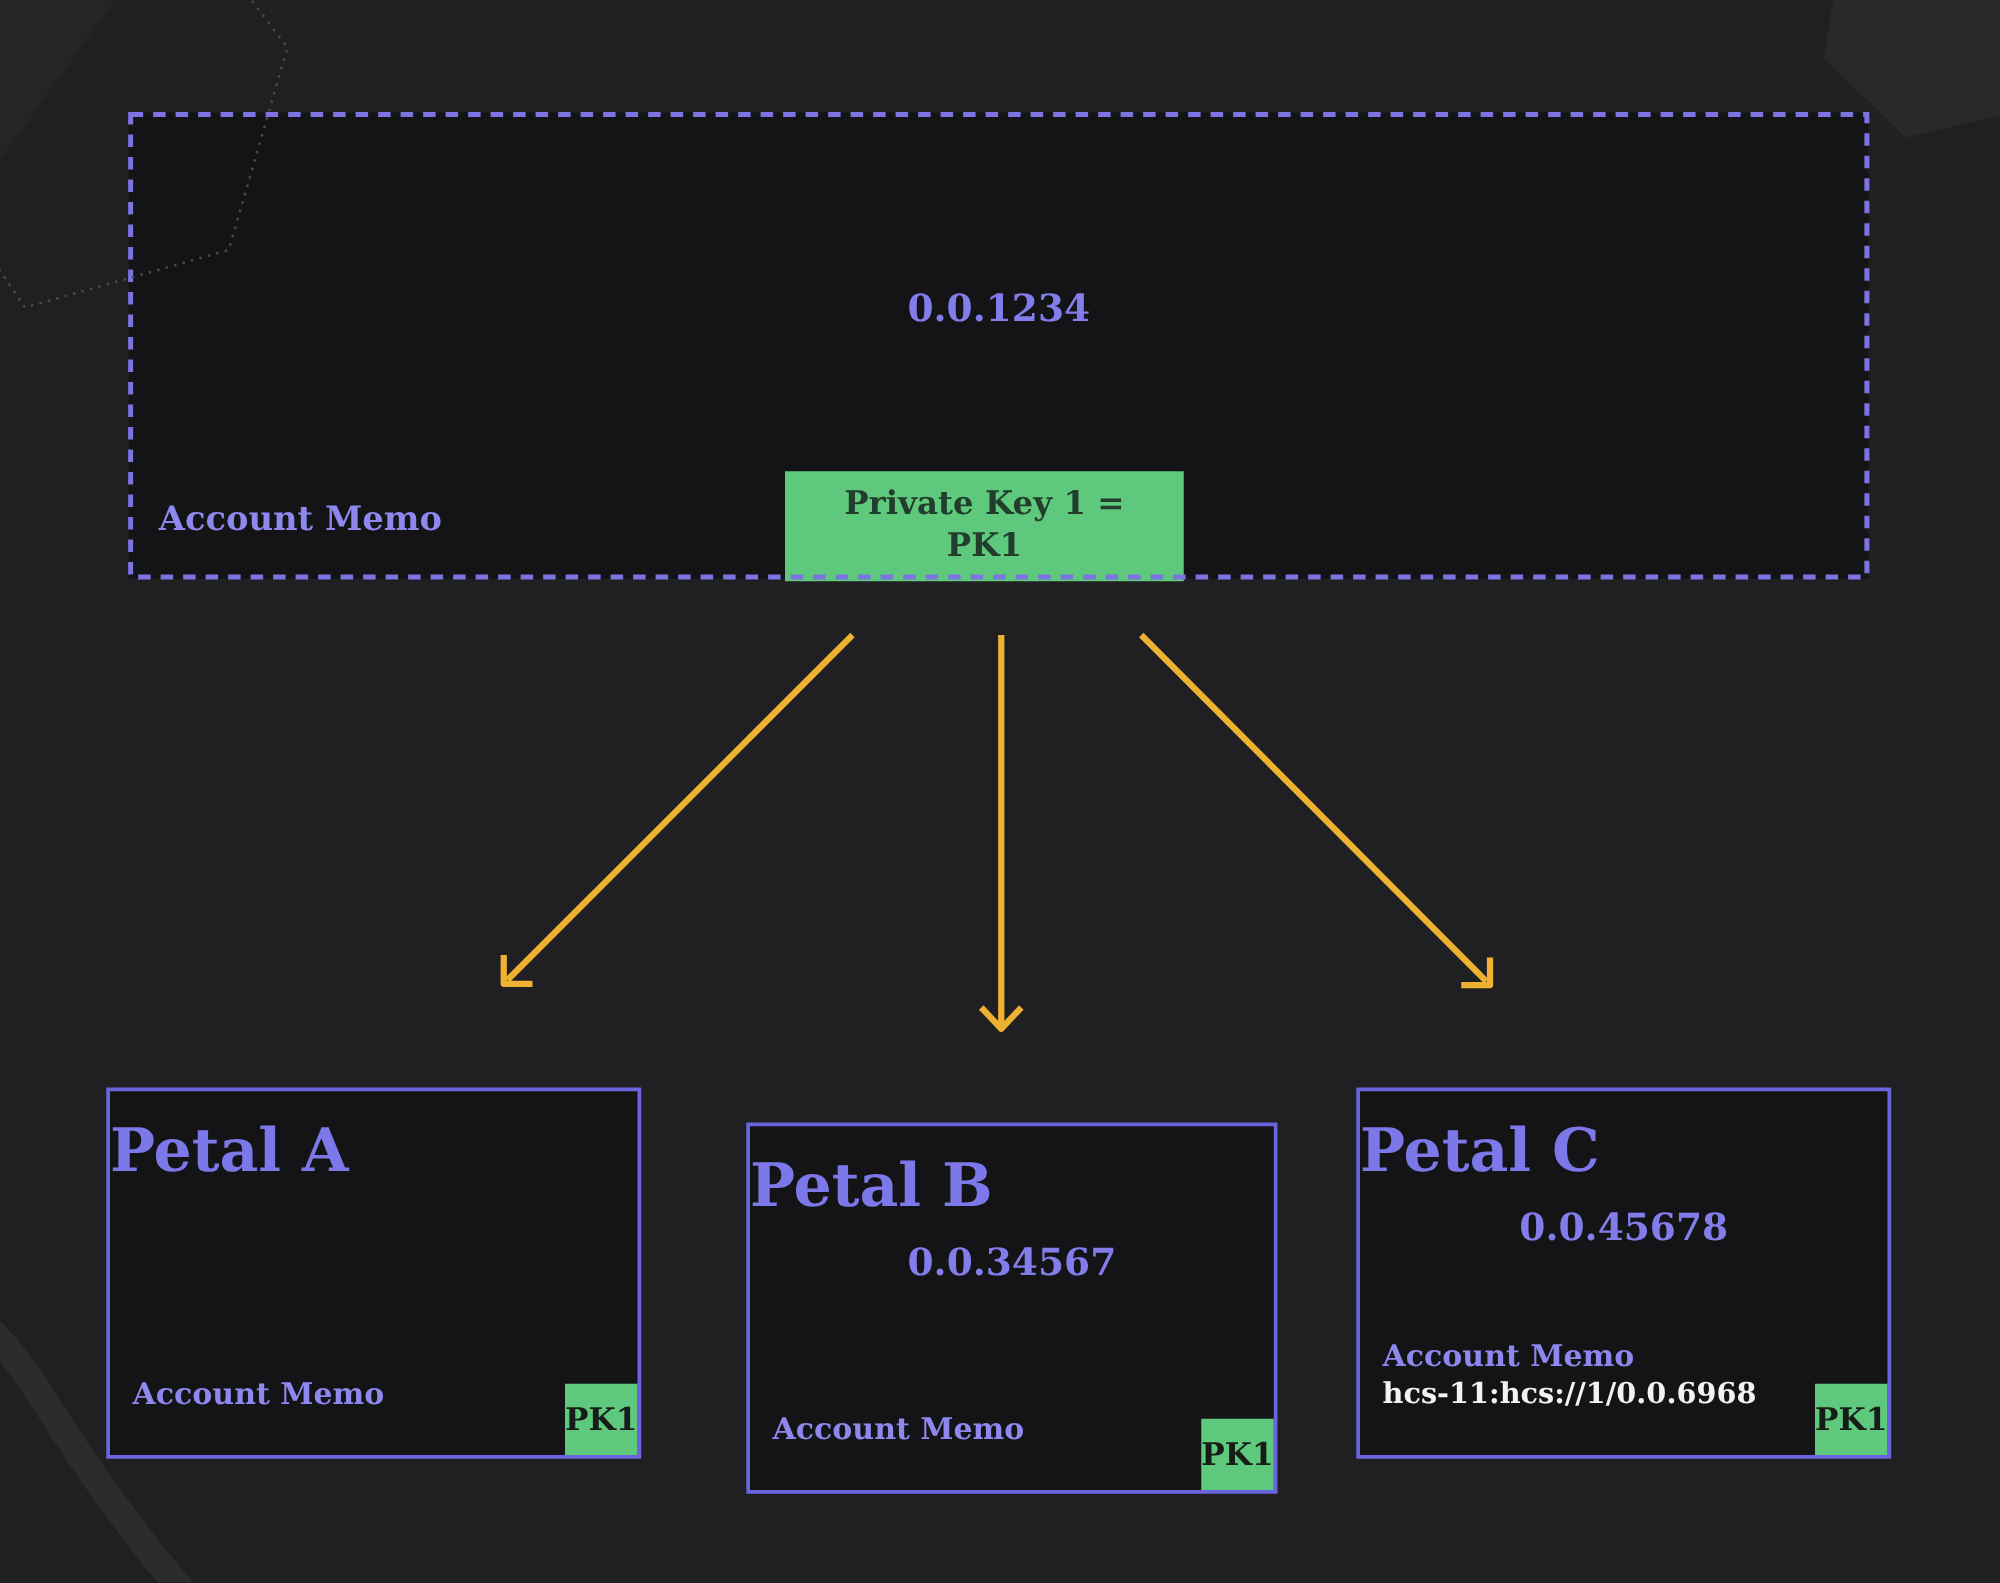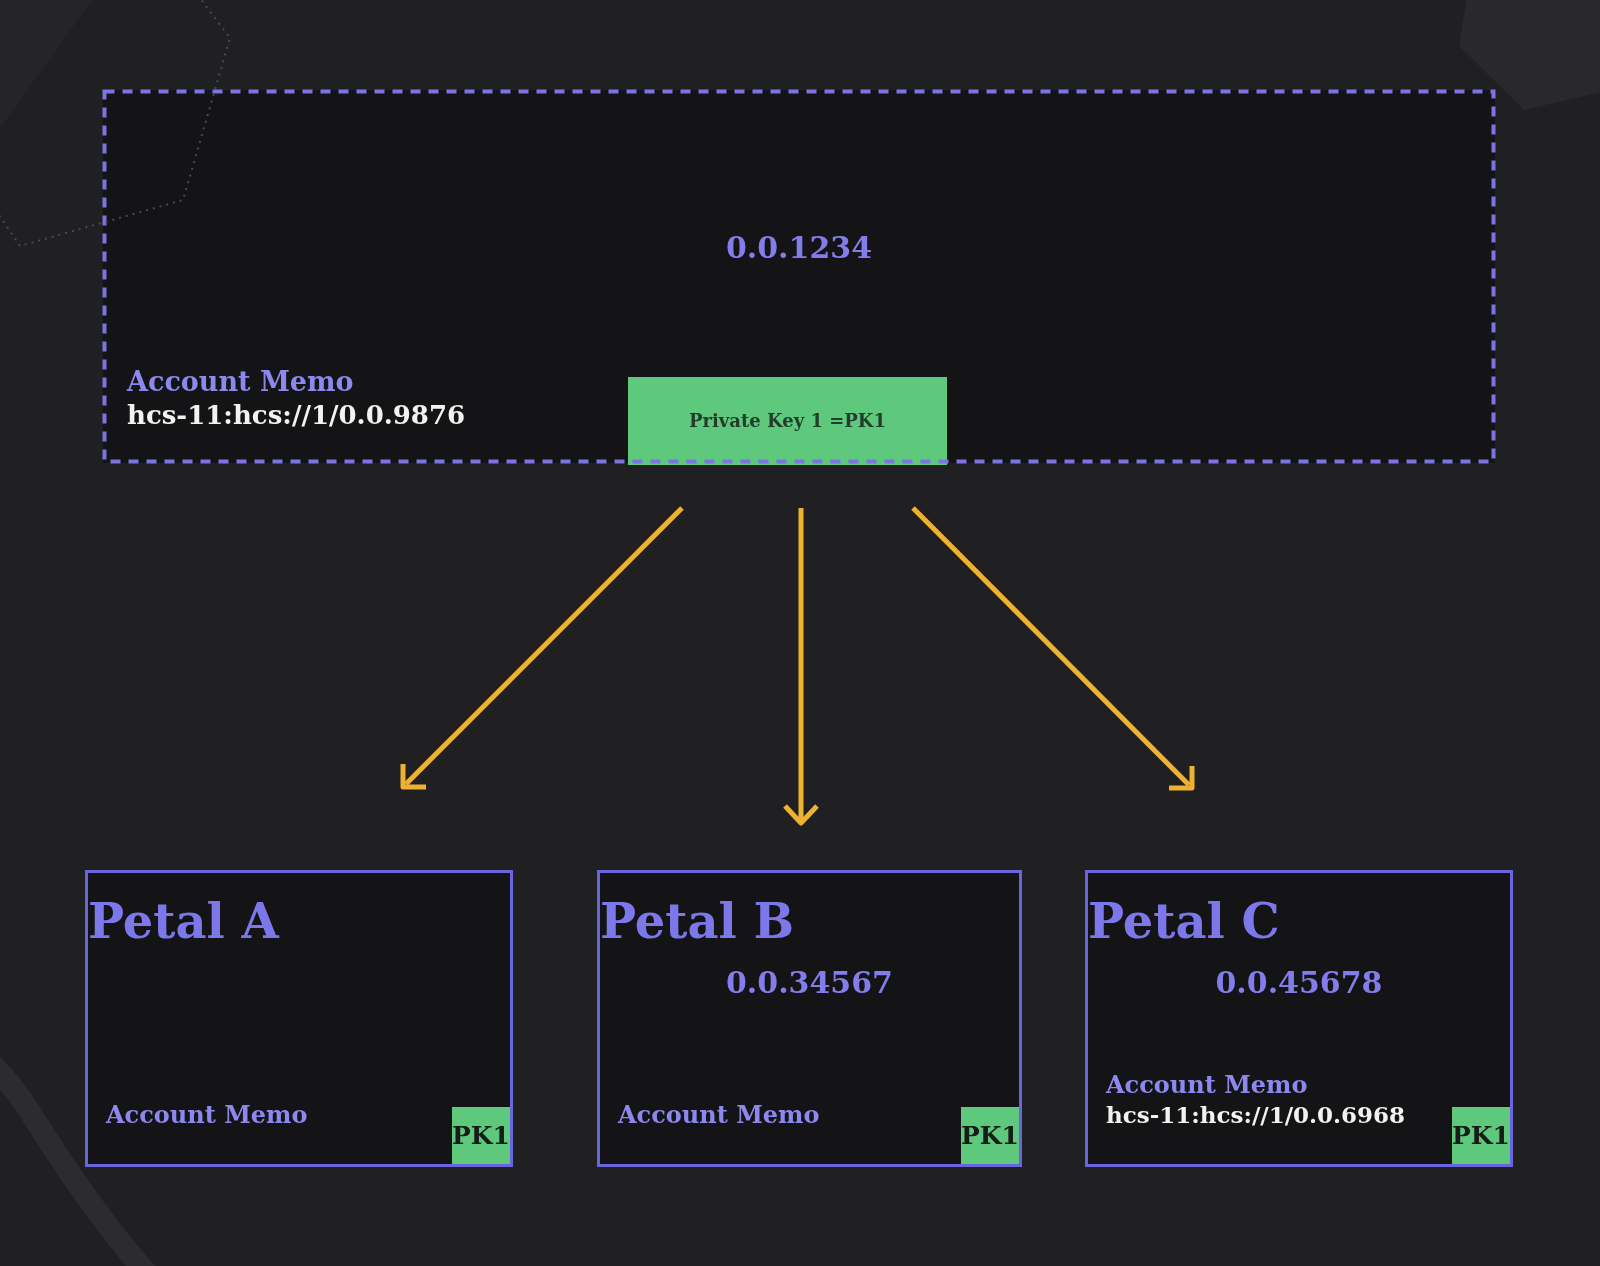--- a/index.html
+++ b/index.html
@@ -31,34 +31,34 @@
   }
   .memo{
     position:absolute;left:24px;bottom:30px;line-height:1.3;text-align:left;
   }
   .memo .memo-label{display:block;font-size:27px;color:var(--memo-purple,#8d87ee);}
   .memo .memo-value{display:block;font-size:26px;color:var(--text-white,#f4f2ef);}
 
   .key-box{
     position:absolute;left:525px;bottom:-2px;width:319px;height:88px;
     background:var(--key-green,#5ec97d);
-    display:flex;flex-direction:row;align-items:center;justify-content:center;
-    font-size:18px;line-height:1.3;color:var(--key-text,#223d2c);
+    display:flex;flex-direction:column;align-items:center;justify-content:center;
+    font-size:26px;line-height:1.3;color:var(--key-text,#223d2c);
     text-align:center;z-index:6;
   }
 
   
   .petal{
     position:absolute;top:870px;height:297px;
     background:var(--card-bg,#141416);
     border:3px solid var(--petal-border,#6b65dd);
     box-sizing:border-box;z-index:1;
   }
   #petal-a{left:85px;width:428px;}
-  #petal-b{left:597px;width:425px;}
+  #petal-b{left:597px;width:425px;margin-top:28px;}
   #petal-c{left:1085px;width:428px;}
   .petal-title{
     position:absolute;left:0;top:24px;width:100%;text-align:left;
     font-size:48px;line-height:1;color:var(--accent-purple,#7d78ea);
   }
   .petal-id{
     position:absolute;left:0;top:92px;width:100%;text-align:center;
     font-size:30px;color:var(--accent-purple-light,#837dec);
   }
   .petal .memo{left:18px;bottom:34px;}
@@ -77,21 +77,20 @@
 <svg id="bg-decor" class="layer" viewBox="0 0 1600 1266">
   <polygon points="0,0 92,0 0,128" fill="#252527"></polygon>
   <polygon points="1470,-20 1620,-20 1620,88 1524,110 1459,46" fill="#29292b"></polygon>
   <path d="M -120 980 Q -15 1040 30 1112 Q 88 1205 142 1268 L 230 1360" fill="none" stroke="#2c2c2e" stroke-width="22" stroke-linecap="round" stroke-linejoin="round"></path>
 </svg>
 
 <div class="base-box">
   <div class="base-id">0.0.1234</div>
   <div class="memo">
     <span class="memo-label">Account Memo</span>
-    <span class="memo-value">hcs-11:hcs://1/0.0.9876</span>
   </div>
   <div class="key-box">
     <span>Private Key 1 =</span>
     <span>PK1</span>
   </div>
 </div>
 
 <div class="petal" id="petal-a">
   <div class="petal-title">Petal A</div>
   <div class="memo">

